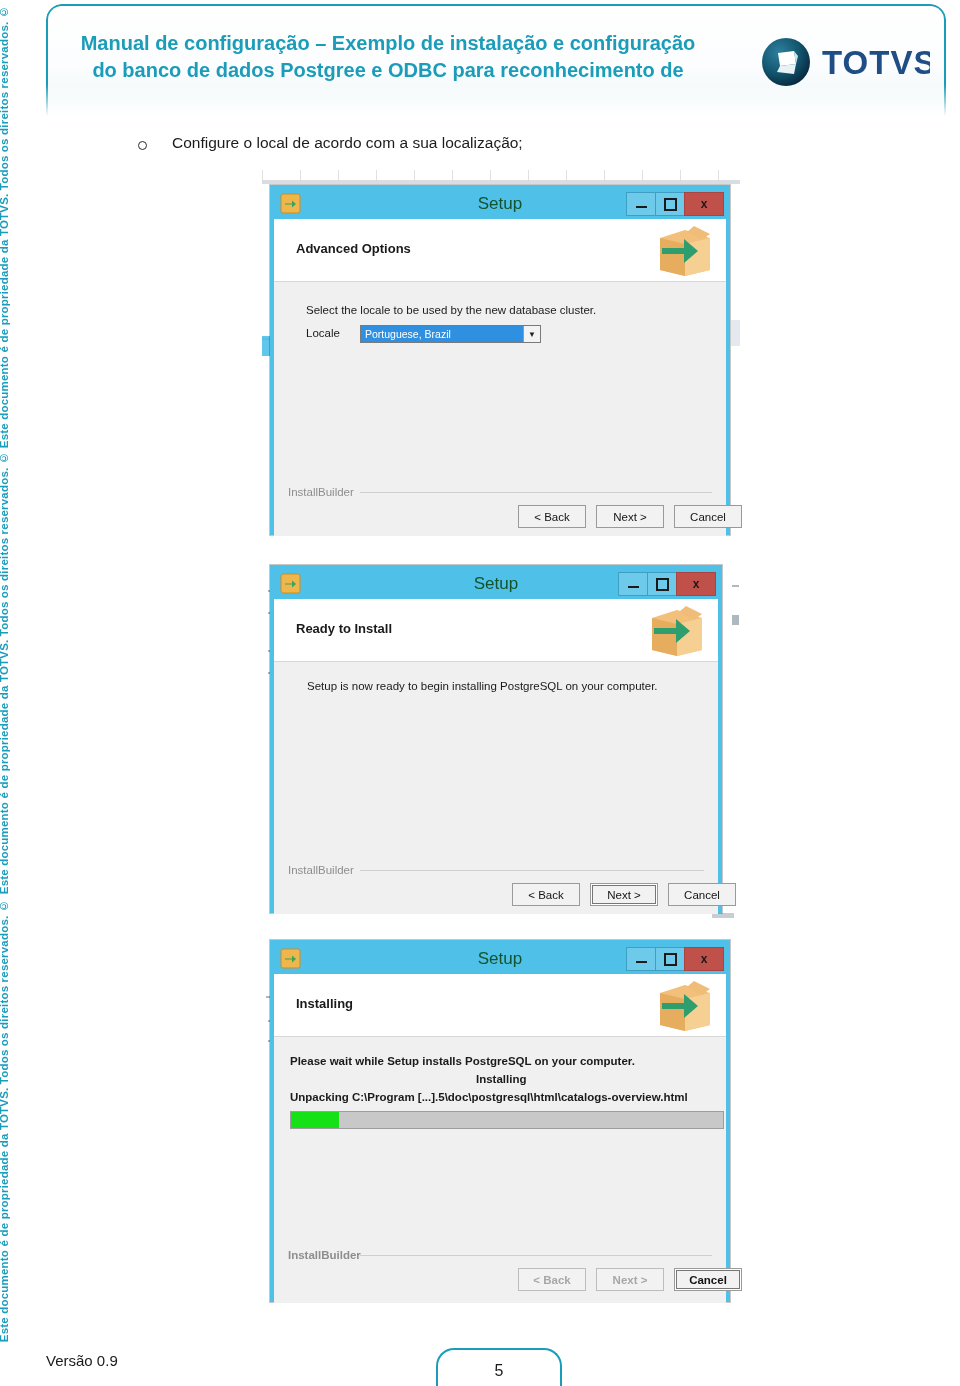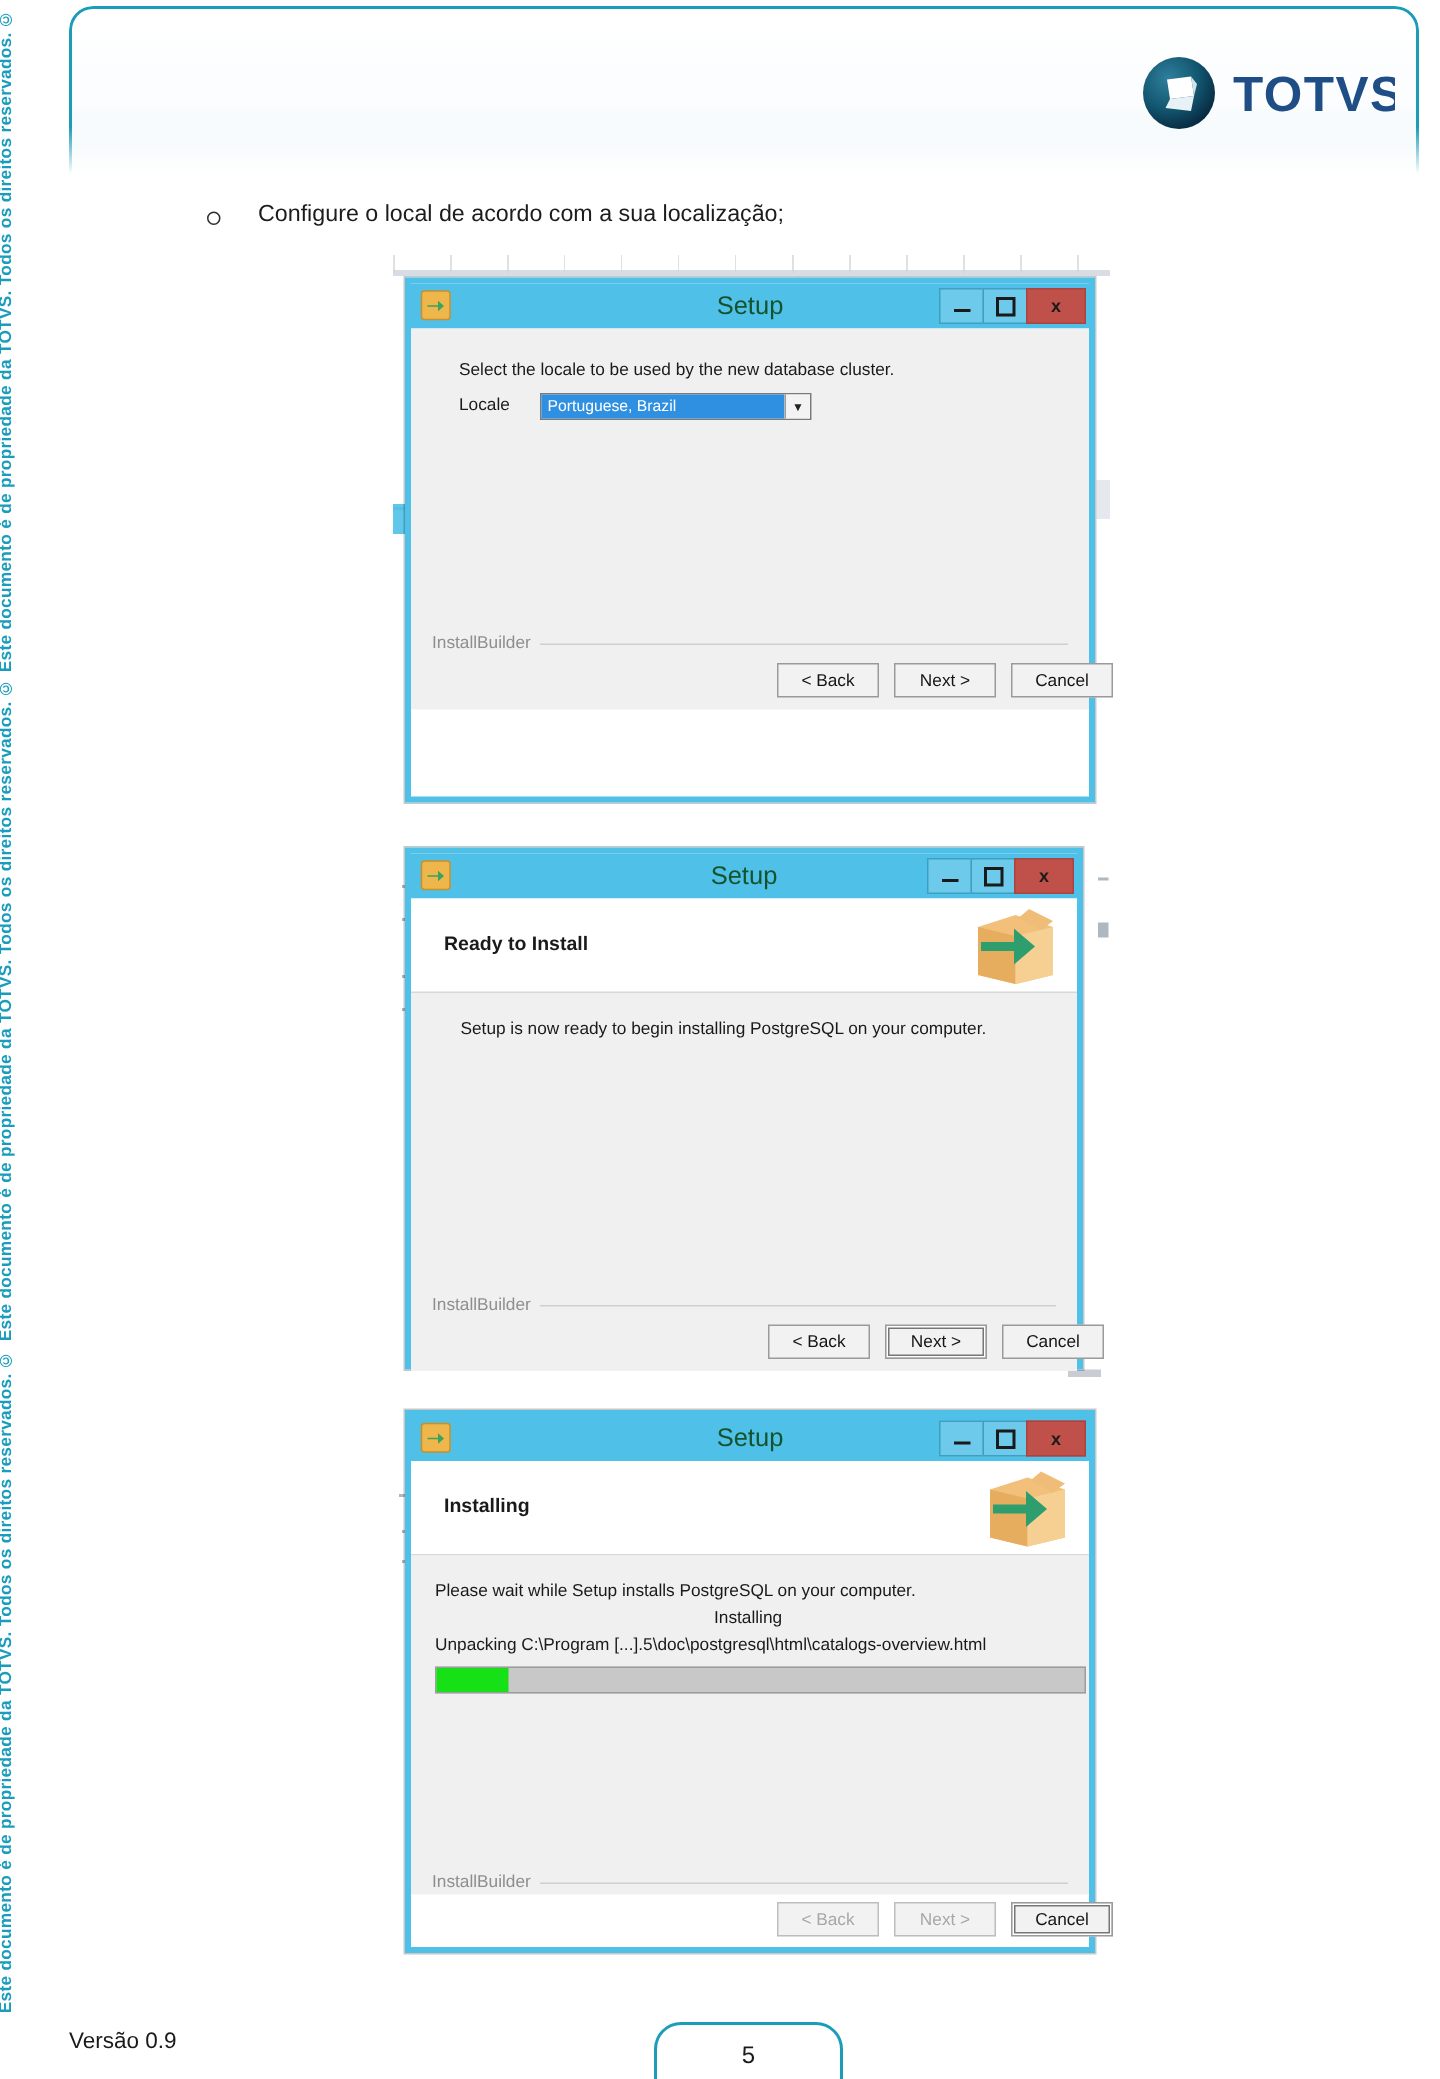--- a/index.html
+++ b/index.html
@@ -198,20 +198,21 @@
 <body>
 
 <div class="side-strip">
   <div class="side-text s1">Este documento é de propriedade da TOTVS. Todos os direitos reservados. ©</div>
   <div class="side-text s2">Este documento é de propriedade da TOTVS. Todos os direitos reservados. ©</div>
   <div class="side-text s3">Este documento é de propriedade da TOTVS. Todos os direitos reservados. ©</div>
 </div>
 
 <div class="header-box"></div>
 <div class="header-inner">
+  <div class="doc-title">Manual de configuração – Exemplo de instalação e configuração do banco de dados Postgree e ODBC para reconhecimento de</div>
 
   <div class="logo">
     <svg width="170" height="52" viewBox="0 0 170 52" xmlns="http://www.w3.org/2000/svg">
       <defs>
         <radialGradient id="tg" cx="35%" cy="30%" r="78%">
           <stop offset="0%" stop-color="#2f7f9e"></stop>
           <stop offset="55%" stop-color="#12566f"></stop>
           <stop offset="100%" stop-color="#06233a"></stop>
         </radialGradient>
       </defs>
@@ -258,20 +259,32 @@
       <div class="wb min">
           <span></span>
         </div>
       <div class="wb max">
           <span></span>
         </div>
       <div class="wb close">x</div>
     </div>
   </div>
 
+  <div class="win-head">
+    <div class="win-head-title">Advanced Options</div>
+    <div class="box-arrow">
+      <svg width="62" height="56" viewBox="0 0 62 56">
+          <path d="M6 16 L31 8 L56 16 L56 48 L31 54 L6 48 Z" fill="#f2c07a"></path>
+          <path d="M6 16 L31 22 L31 54 L6 48 Z" fill="#e7ad5f"></path>
+          <path d="M31 22 L56 16 L56 48 L31 54 Z" fill="#f6cf93"></path>
+          <path d="M40 4 L56 12 L48 18 L33 10 Z" fill="#f0bd78"></path>
+          <path d="M8 26 h22 v-9 l14 12 -14 12 v-9 h-22 z" fill="#2f9e6e"></path>
+        </svg>
+    </div>
+  </div>
 
   <div class="win-body" style="height:254px;">
     <div class="bodytext" style="left:32px;top:22px;">Select the locale to be used by the new database cluster.</div>
     <div class="bodytext" style="left:32px;top:45px;">Locale</div>
     <div class="combo" style="left:86px;top:43px;">
       <div class="combo-val">Portuguese, Brazil</div>
       <div class="combo-arrow">▼</div>
     </div>
 
     <div class="footer-label" style="top:204px;">InstallBuilder</div>
@@ -356,21 +369,21 @@
       <svg width="62" height="56" viewBox="0 0 62 56">
           <path d="M6 16 L31 8 L56 16 L56 48 L31 54 L6 48 Z" fill="#f2c07a"></path>
           <path d="M6 16 L31 22 L31 54 L6 48 Z" fill="#e7ad5f"></path>
           <path d="M31 22 L56 16 L56 48 L31 54 Z" fill="#f6cf93"></path>
           <path d="M40 4 L56 12 L48 18 L33 10 Z" fill="#f0bd78"></path>
           <path d="M8 26 h22 v-9 l14 12 -14 12 v-9 h-22 z" fill="#2f9e6e"></path>
         </svg>
     </div>
   </div>
 
-  <div class="win-body" style="height:226px;">
+  <div class="win-body" style="height:266px;font-weight:bold;">
     <div class="bodytext" style="left:16px;top:18px;">Please wait while Setup installs PostgreSQL on your computer.</div>
     <div class="bodytext" style="left:202px;top:36px;">Installing</div>
     <div class="bodytext" style="left:16px;top:54px;">Unpacking C:\Program [...].5\doc\postgresql\html\catalogs-overview.html</div>
 
     <div class="progress" style="left:16px;top:74px;width:432px;height:16px;">
       <i style="width:11%;"></i>
     </div>
 
     <div class="footer-label" style="top:212px;">InstallBuilder</div>
     <div class="footer-rule" style="left:86px;top:218px;width:352px;"></div>

